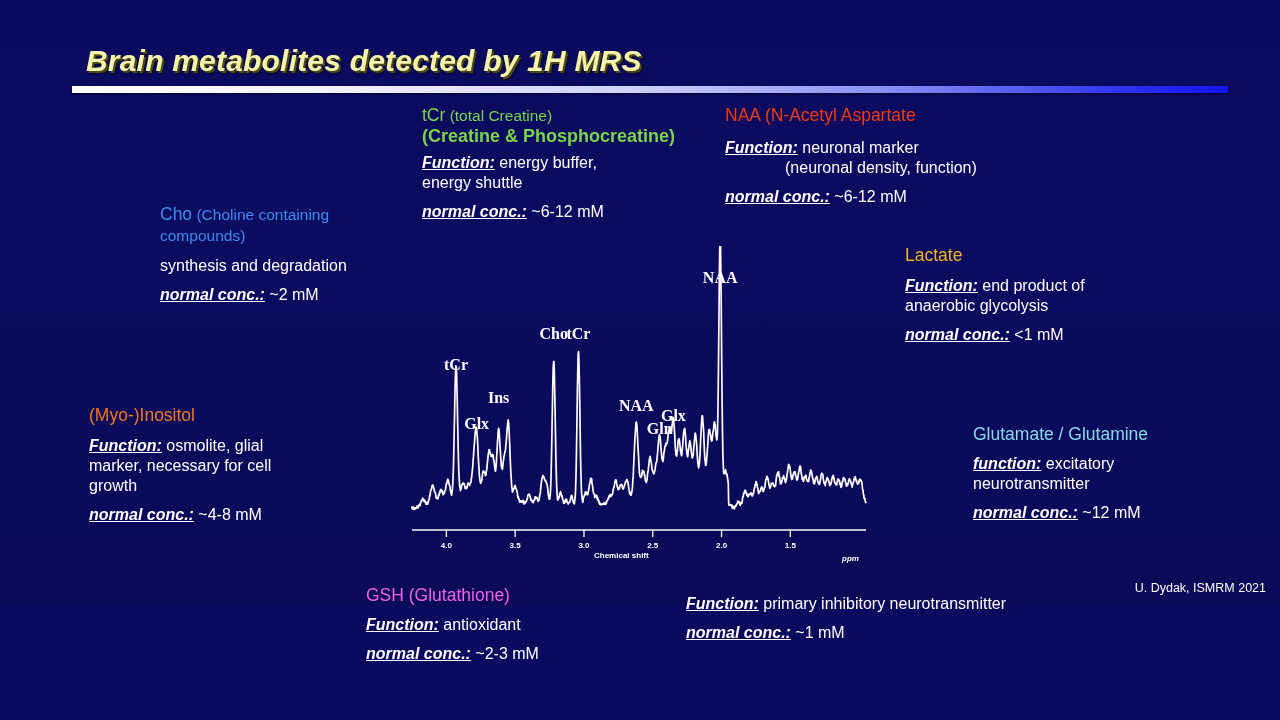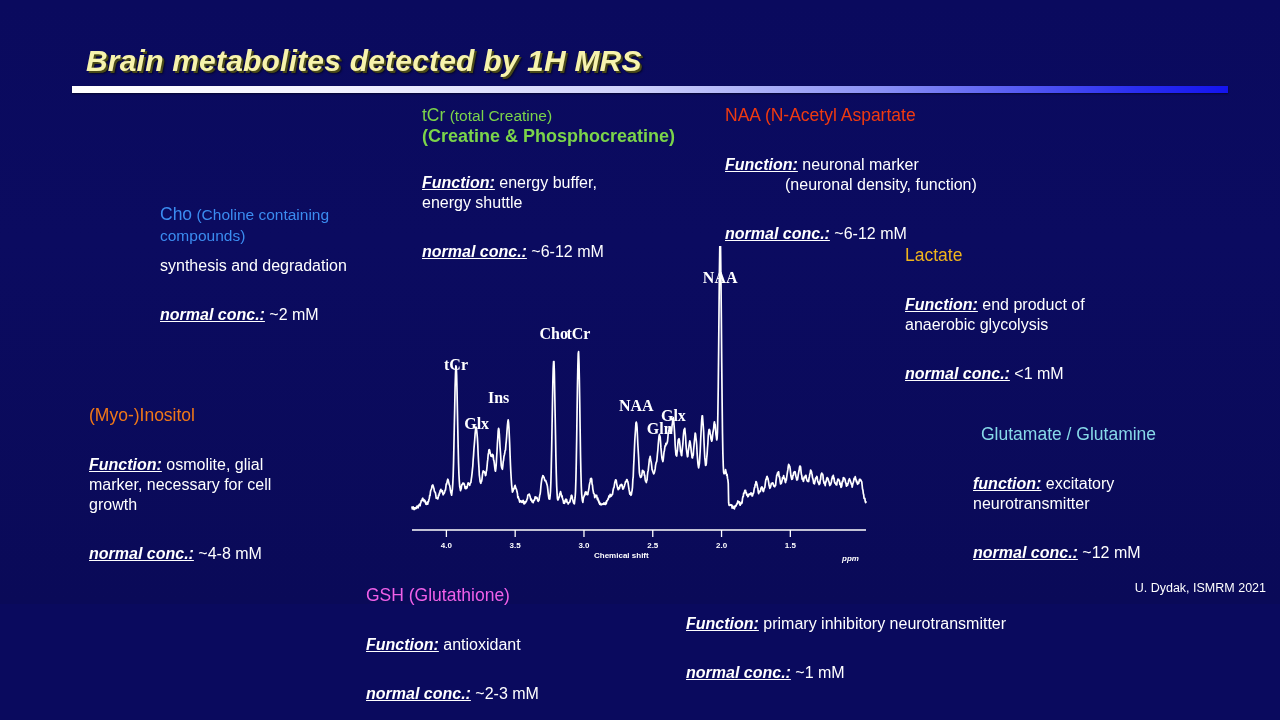--- a/index.html
+++ b/index.html
@@ -23,31 +23,31 @@
   }
   #title-rule{position:absolute;left:72px;top:86px;width:1156px;height:7px;
     background:linear-gradient(90deg,#ffffff 0%,#f2f2ff 22%,#cfd2fb 48%,#8a90f5 70%,#2a2ef0 92%,#1414ee 100%);
     box-shadow:0 1px 2px rgba(0,0,0,.5);}
 
   
   .block{position:absolute;}
   .bhead{font-size:17.5px;line-height:21px;font-weight:400;margin-bottom:6px;}
   .bhead .sub{font-size:15.5px;}
   .bsub{font-size:18px;font-weight:bold;line-height:16px;margin-top:-4px;margin-bottom:7px;}
-  .brow{font-size:16px;line-height:20px;color:#ffffff;margin-top:29px;}
+  .brow{font-size:16px;line-height:20px;color:#ffffff;margin-top:9px;}
   .brow .lab{font-style:italic;text-decoration:underline;font-weight:bold;}
   .brow .ind{display:block;padding-left:60px;}
 
   
   .c-tcr{color:#7bd44a;}
   .c-naa{color:#f03a10;}
   .c-cho{color:#3b8cf0;}
   .c-ins{color:#f07818;}
   .c-lac{color:#f0b41c;}
-  .c-glu{color:#87d9e8;margin-left:8px;}
+  .c-glu{color:#87d9e8;}
   .c-gsh{color:#f060e8;}
   .c-gaba{color:#fcf30c;}
 
   
   #spectrum{position:absolute;left:404px;top:246px;width:470px;height:320px;}
   #spectrum svg{display:block;}
   .pk-label{
     font-family:"Liberation Serif", serif;font-weight:bold;fill:#ffffff;
   }
   .ax-tick{font-family:"Liberation Sans", sans-serif;font-weight:bold;fill:#ffffff;font-size:8px;}

